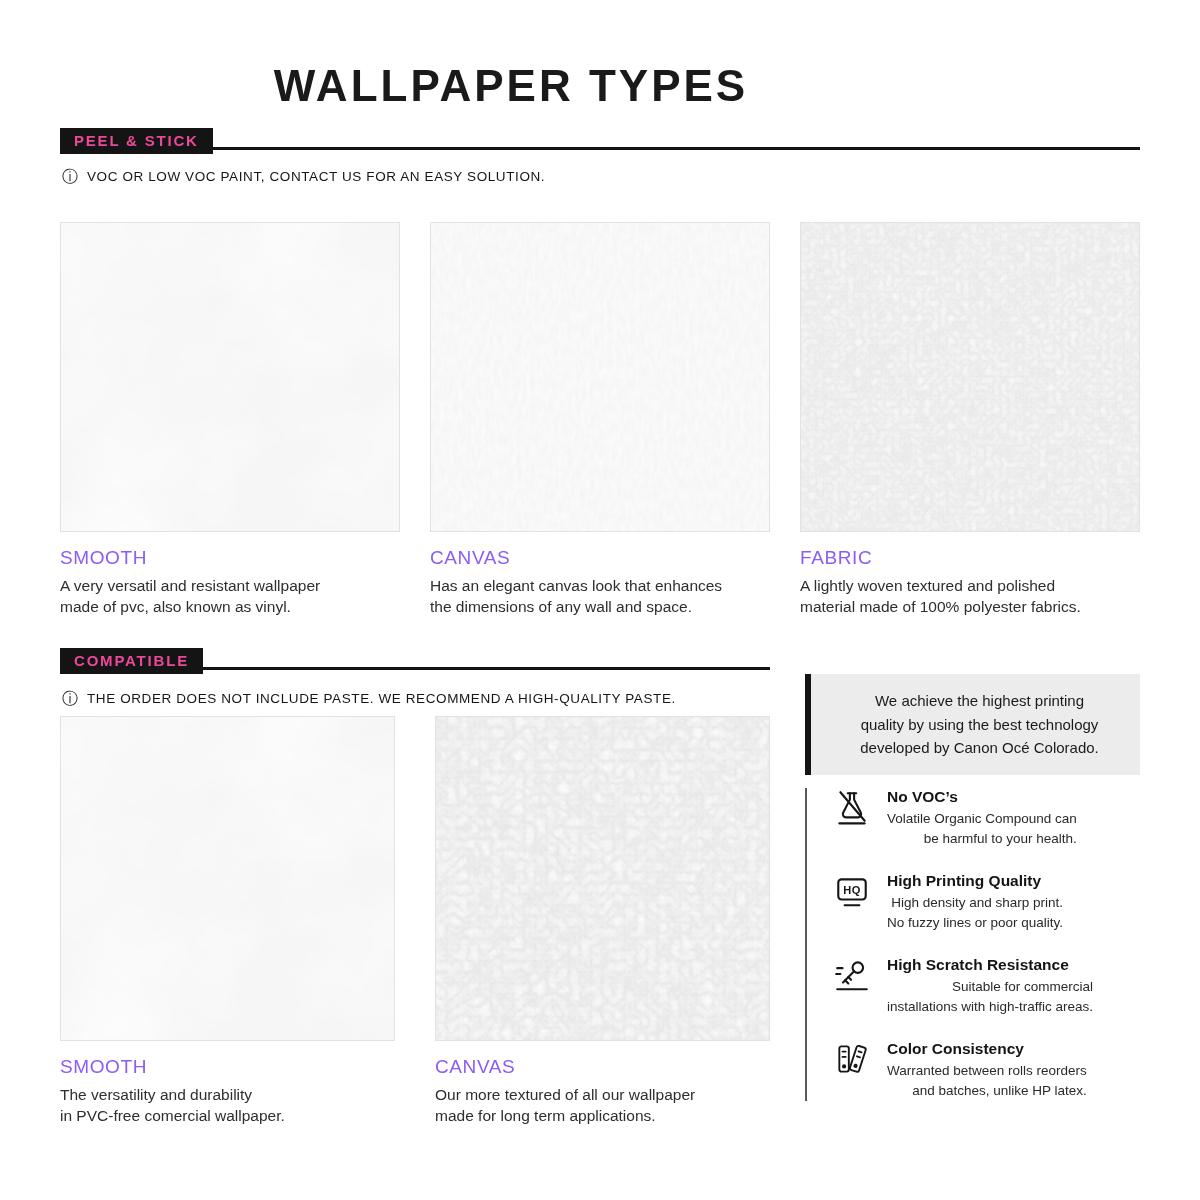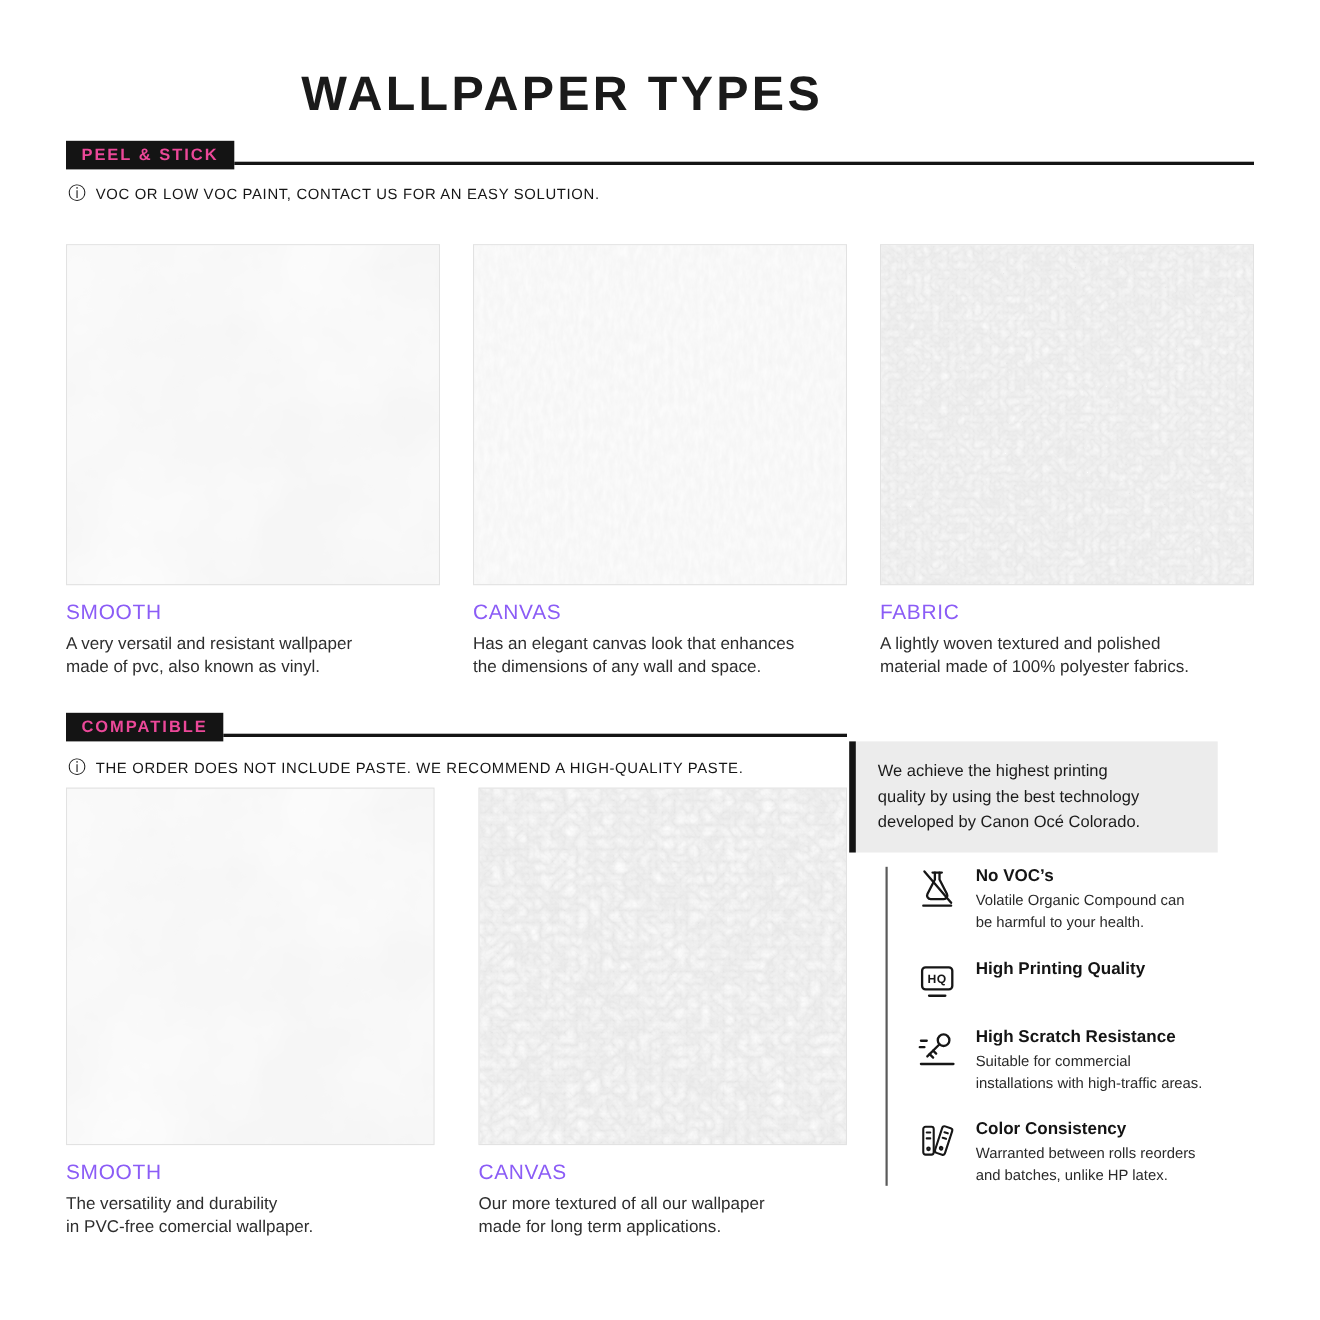--- a/index.html
+++ b/index.html
@@ -27,34 +27,34 @@
   .row1{top:222px;left:60px;width:1080px;grid-template-columns:repeat(3,1fr);column-gap:30px;}
   .row2{top:716px;left:60px;width:710px;grid-template-columns:repeat(2,1fr);column-gap:40px;}
   .swatch{position:relative;border:1px solid #e2e2e2;overflow:hidden;background:#f7f7f7;box-sizing:border-box;}
   .row1 .swatch{height:310px;}
   .row2 .swatch{height:325px;}
   .tex{position:absolute;left:0;top:0;width:100%;height:100%;display:block;}
   .sname{margin-top:15px;font-size:19px;font-weight:400;letter-spacing:.6px;color:#8b5cf6;}
   .sdesc{margin-top:7px;font-size:15.5px;color:#2e2e2e;line-height:1.35;}
   .sdesc div{display:block;}
 
-  .quote{position:absolute;left:772px;top:674px;width:335px;box-sizing:border-box;
+  .quote{position:absolute;left:805px;top:674px;width:335px;box-sizing:border-box;
          background:#ececec;border-left:6px solid #141414;padding:15px 12px 15px 20px;
-         font-size:15px;line-height:1.58;color:#1b1b1b;}
+         font-size:15px;line-height:1.58;color:#1b1b1b;text-align:center;}
   .qline{display:block;}
 
   .features{position:absolute;left:805px;top:788px;width:336px;box-sizing:border-box;
             border-left:2px solid #5a5a5a;padding-left:26px;}
   .feature{display:flex;gap:16px;margin-bottom:24px;}
   .feature:last-child{margin-bottom:0;}
   .ficon{width:38px;height:38px;flex:0 0 38px;}
   .ficon svg{display:block;}
   .ftitle{display:block;font-size:15.5px;font-weight:700;color:#141414;}
   .fdesc{display:block;margin-top:3px;font-size:13.5px;color:#2a2a2a;line-height:1.45;}
-  .fdesc span{display:block;}
+  .fdesc span{display:block;text-align:right;}
   .icolabel{font:700 10.5px "Liberation Sans",sans-serif;letter-spacing:.5px;}
 </style>
 </head>
 <body>
 
 <svg width="0" height="0" style="position:absolute" aria-hidden="true">
   <defs>
     <filter id="tex-smooth">
       <feTurbulence type="fractalNoise" baseFrequency="0.007 0.007" numOctaves="5" seed="4"></feTurbulence>
       <feColorMatrix type="saturate" values="0"></feColorMatrix>
@@ -226,20 +226,24 @@
     <div class="feature">
       <span class="ficon">
         <svg width="38" height="38" viewBox="0 0 36 36" fill="none" stroke="#161616" stroke-width="2" stroke-linejoin="round">
           <rect x="5" y="7" width="26" height="19" rx="3"></rect>
           <path d="M11 31.5h14" stroke-linecap="round"></path>
           <text x="18" y="20.5" text-anchor="middle" class="icolabel" stroke="none" fill="#161616">HQ</text>
         </svg>
       </span>
       <span class="ftext">
         <span class="ftitle">High Printing Quality</span>
+        <span class="fdesc">
+          <span>High density and sharp print.</span>
+          <span>No fuzzy lines or poor quality.</span>
+        </span>
       </span>
     </div>
 
     <div class="feature">
       <span class="ficon">
         <svg width="38" height="38" viewBox="0 0 36 36" fill="none" stroke="#161616" stroke-width="2" stroke-linecap="round" stroke-linejoin="round">
           <circle cx="23.5" cy="11" r="5"></circle>
           <path d="M20 14.5L9.5 25"></path>
           <path d="M11.5 23l3 3"></path>
           <path d="M14.5 20l2.6 2.6"></path>

